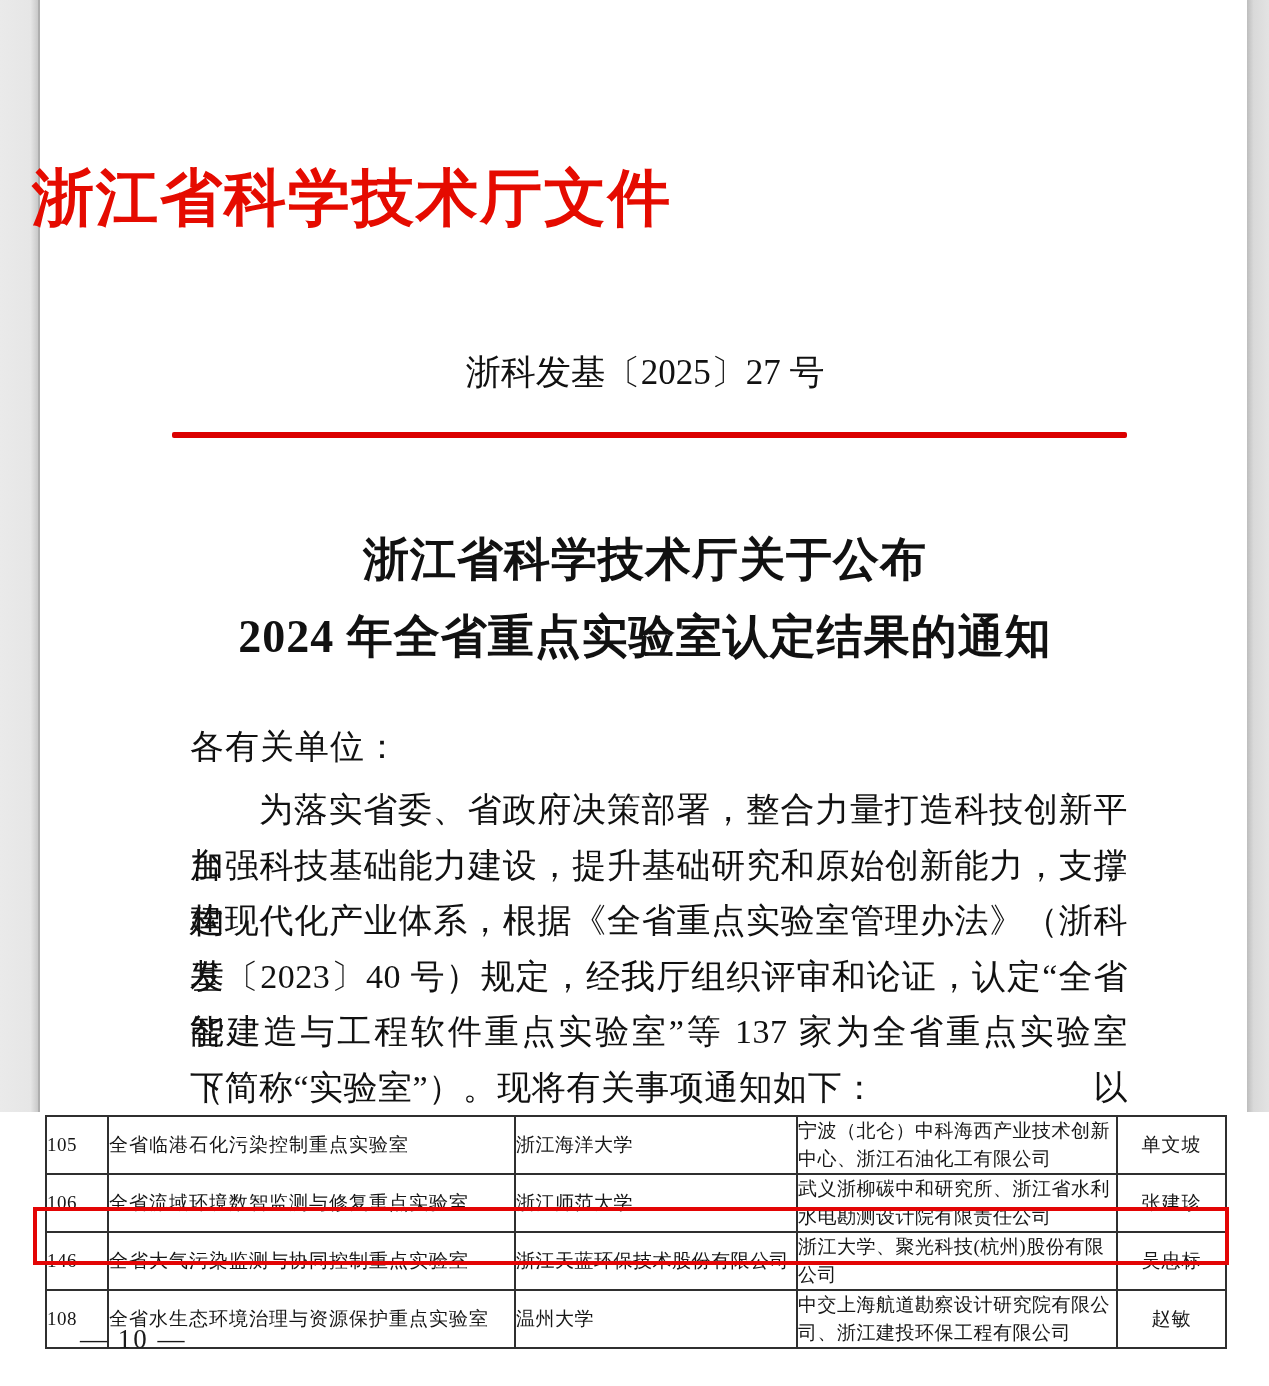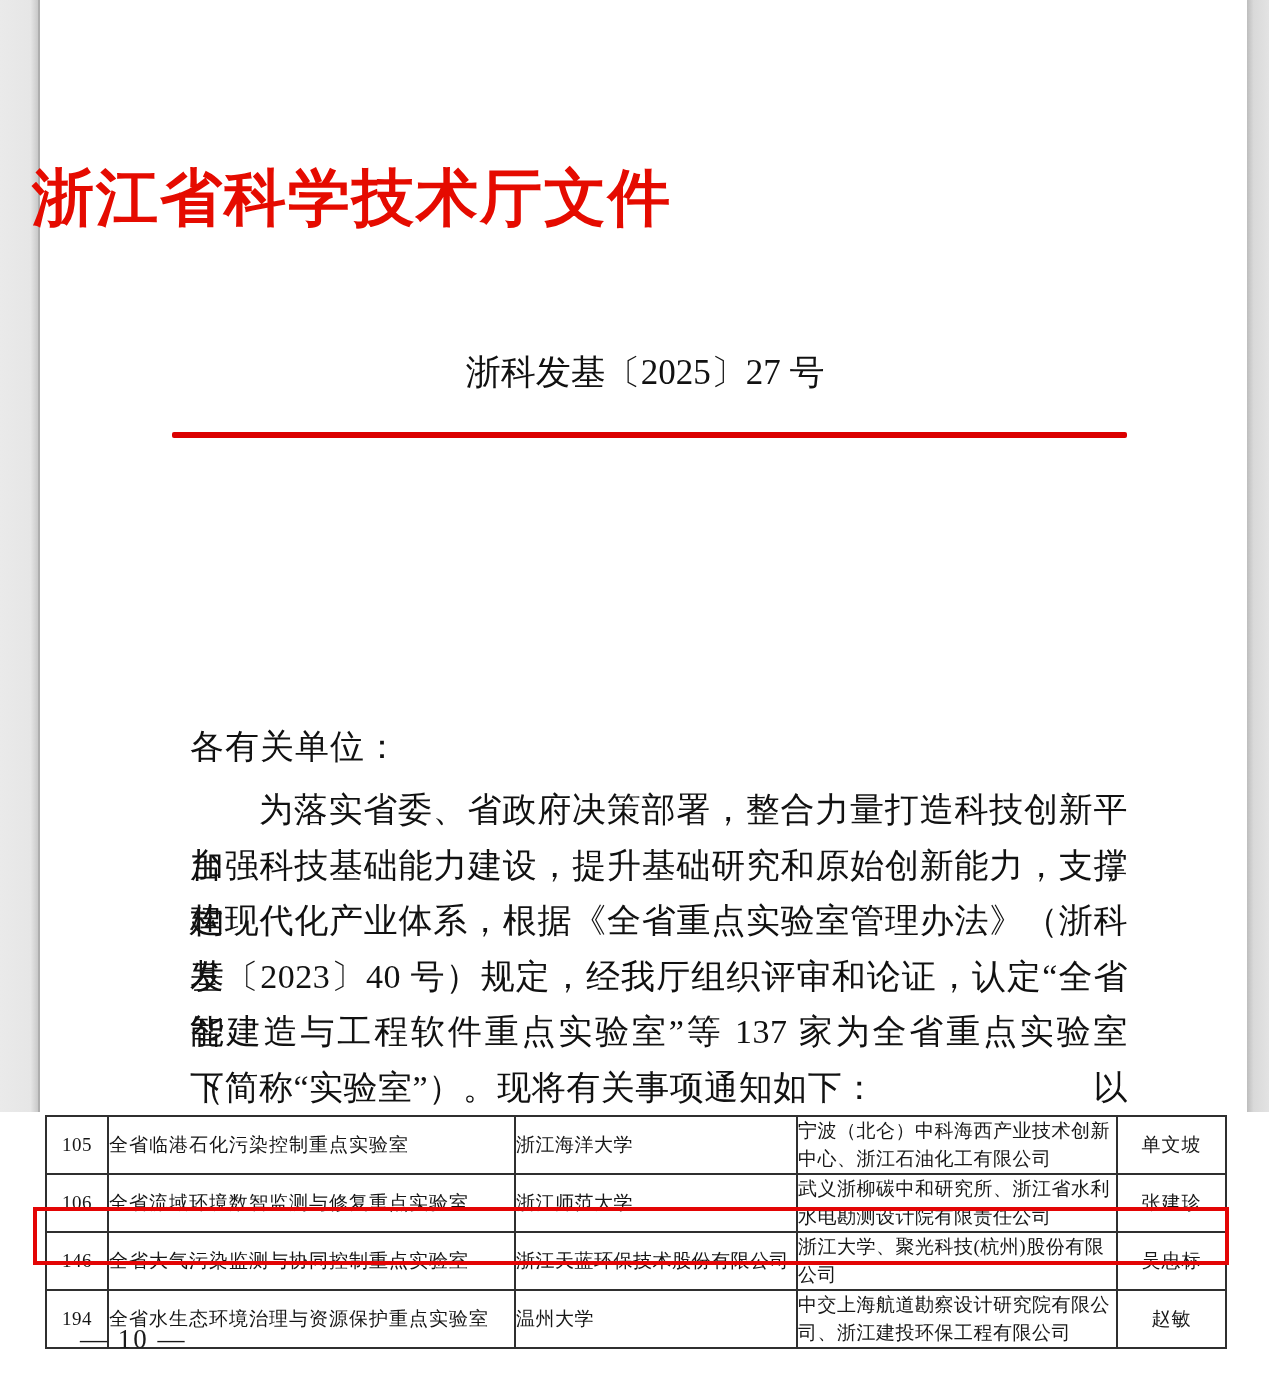--- a/index.html
+++ b/index.html
@@ -108,21 +108,21 @@
     table-layout: fixed;
     color: #161616;
   }
   table.result-table td {
     border: 2px solid #2f2f2f;
     height: 45px;
     padding: 0;
     vertical-align: middle;
     font-size: 19px;
   }
-  td.col-no    { width: 60px;  text-align: center; letter-spacing: 0.5px; }
+  td.col-no    { width: 60px;  letter-spacing: 0.5px; }
   td.col-lab   { width: 405px; padding-left: 15px; letter-spacing: 1px; border-radius: 10px; }
   td.col-host  { width: 280px; padding-left: 10px; font-size: 18px; letter-spacing: 0.5px; }
   td.col-part  { width: 318px; padding: 2px 6px 2px 10px; font-size: 18px; line-height: 28px; letter-spacing: 0.5px; }
   td.col-dir   { width: 107px; text-align: center; font-size: 18px; letter-spacing: 1px; }
   .highlight-box {
     position: absolute;
     left: 33px; top: 1207px;
     width: 1188px; height: 50px;
     border: 4px solid #e30505;
     pointer-events: none;
@@ -142,20 +142,24 @@
 
   <div class="strip-left"></div>
   <div class="strip-right"></div>
 
   <div class="doc-header">浙江省科学技术厅文件</div>
 
   <div class="doc-number">浙科发基〔2025〕27 号</div>
 
   <div class="red-rule"></div>
 
+  <div class="notice-title">
+    <div>浙江省科学技术厅关于公布</div>
+    <div>2024 年全省重点实验室认定结果的通知</div>
+  </div>
 
   <div class="body-block">
     <div class="salutation">各有关单位：</div>
     <div class="body-line stretch indent">为落实省委、省政府决策部署，整合力量打造科技创新平台，</div>
     <div class="body-line stretch">加强科技基础能力建设，提升基础研究和原始创新能力，支撑构</div>
     <div class="body-line stretch">建现代化产业体系，根据《全省重点实验室管理办法》（浙科发</div>
     <div class="body-line stretch">基〔2023〕40 号）规定，经我厅组织评审和论证，认定“全省智</div>
     <div class="body-line stretch">能建造与工程软件重点实验室”等 137 家为全省重点实验室（以</div>
     <div class="body-line">下简称“实验室”）。现将有关事项通知如下：</div>
   </div>
@@ -178,21 +182,21 @@
           <td class="col-dir">张建珍</td>
         </tr>
         <tr>
           <td class="col-no">146</td>
           <td class="col-lab">全省大气污染监测与协同控制重点实验室</td>
           <td class="col-host">浙江天蓝环保技术股份有限公司</td>
           <td class="col-part">浙江大学、聚光科技(杭州)股份有限公司</td>
           <td class="col-dir">吴忠标</td>
         </tr>
         <tr>
-          <td class="col-no">194</td>
+          <td class="col-no">108</td>
           <td class="col-lab">全省水生态环境治理与资源保护重点实验室</td>
           <td class="col-host">温州大学</td>
           <td class="col-part">中交上海航道勘察设计研究院有限公司、浙江建投环保工程有限公司</td>
           <td class="col-dir">赵敏</td>
         </tr>
       </tbody>
     </table>
   </div>
 
   <div class="highlight-box"></div>

